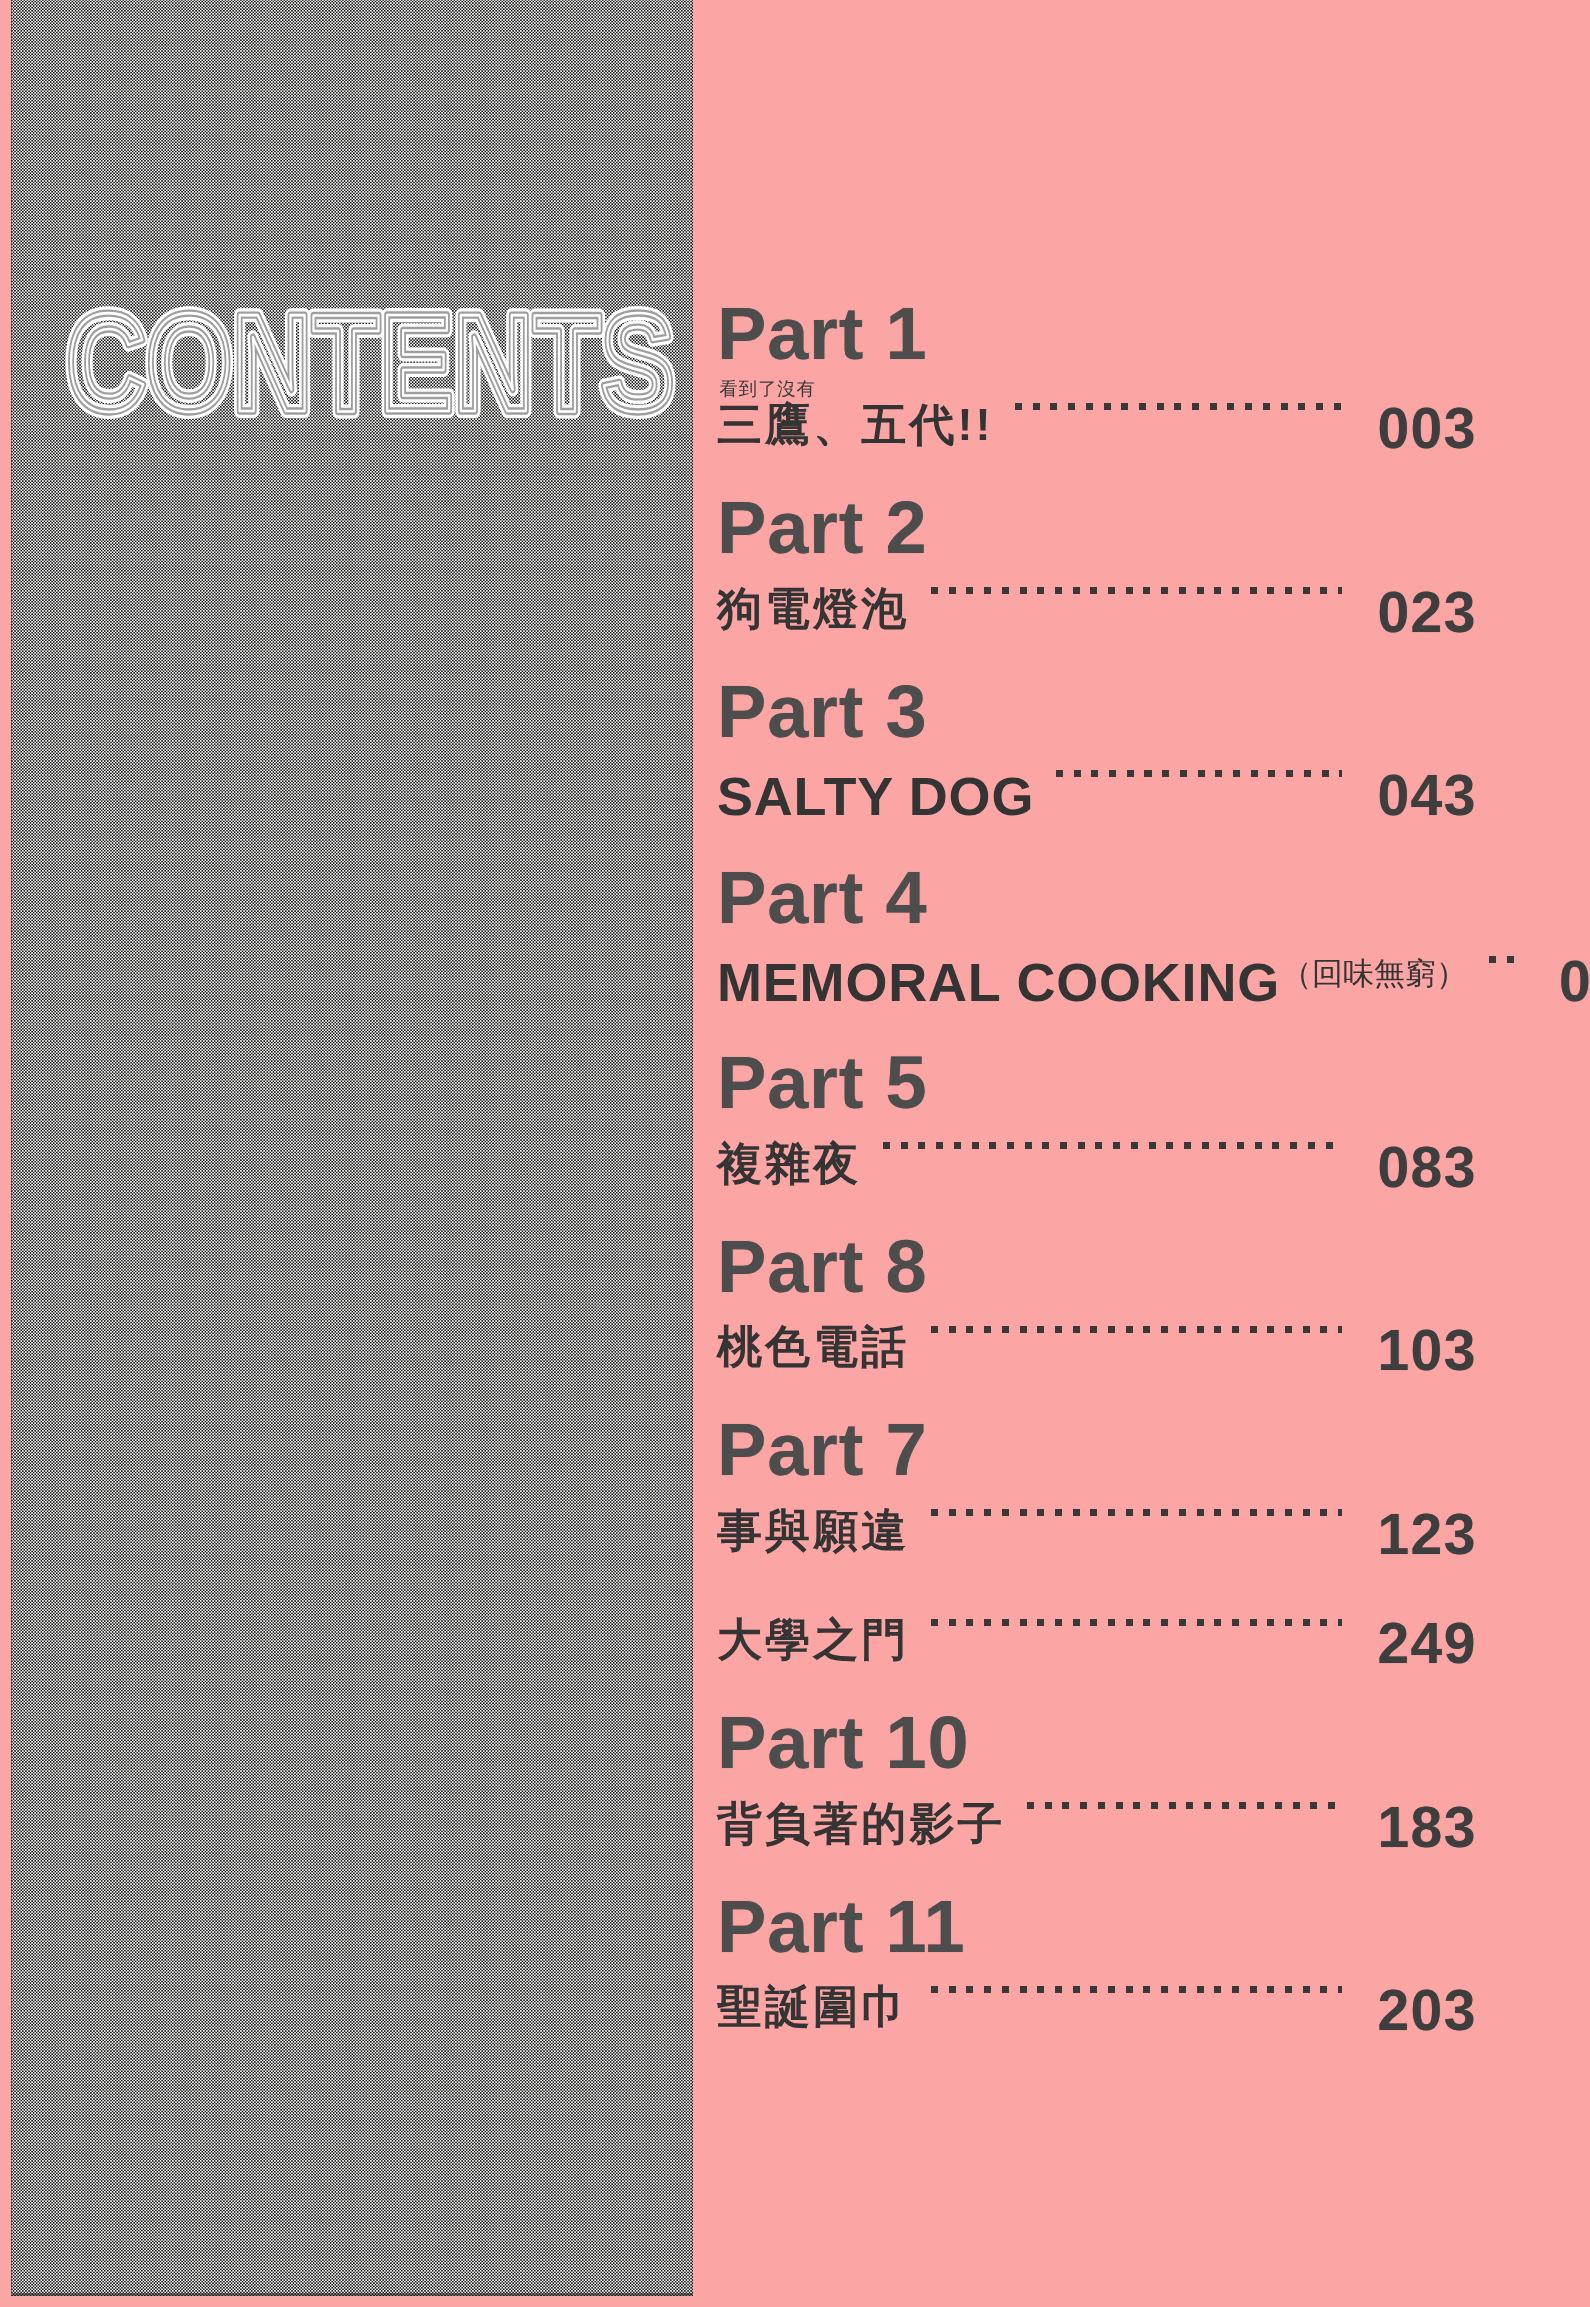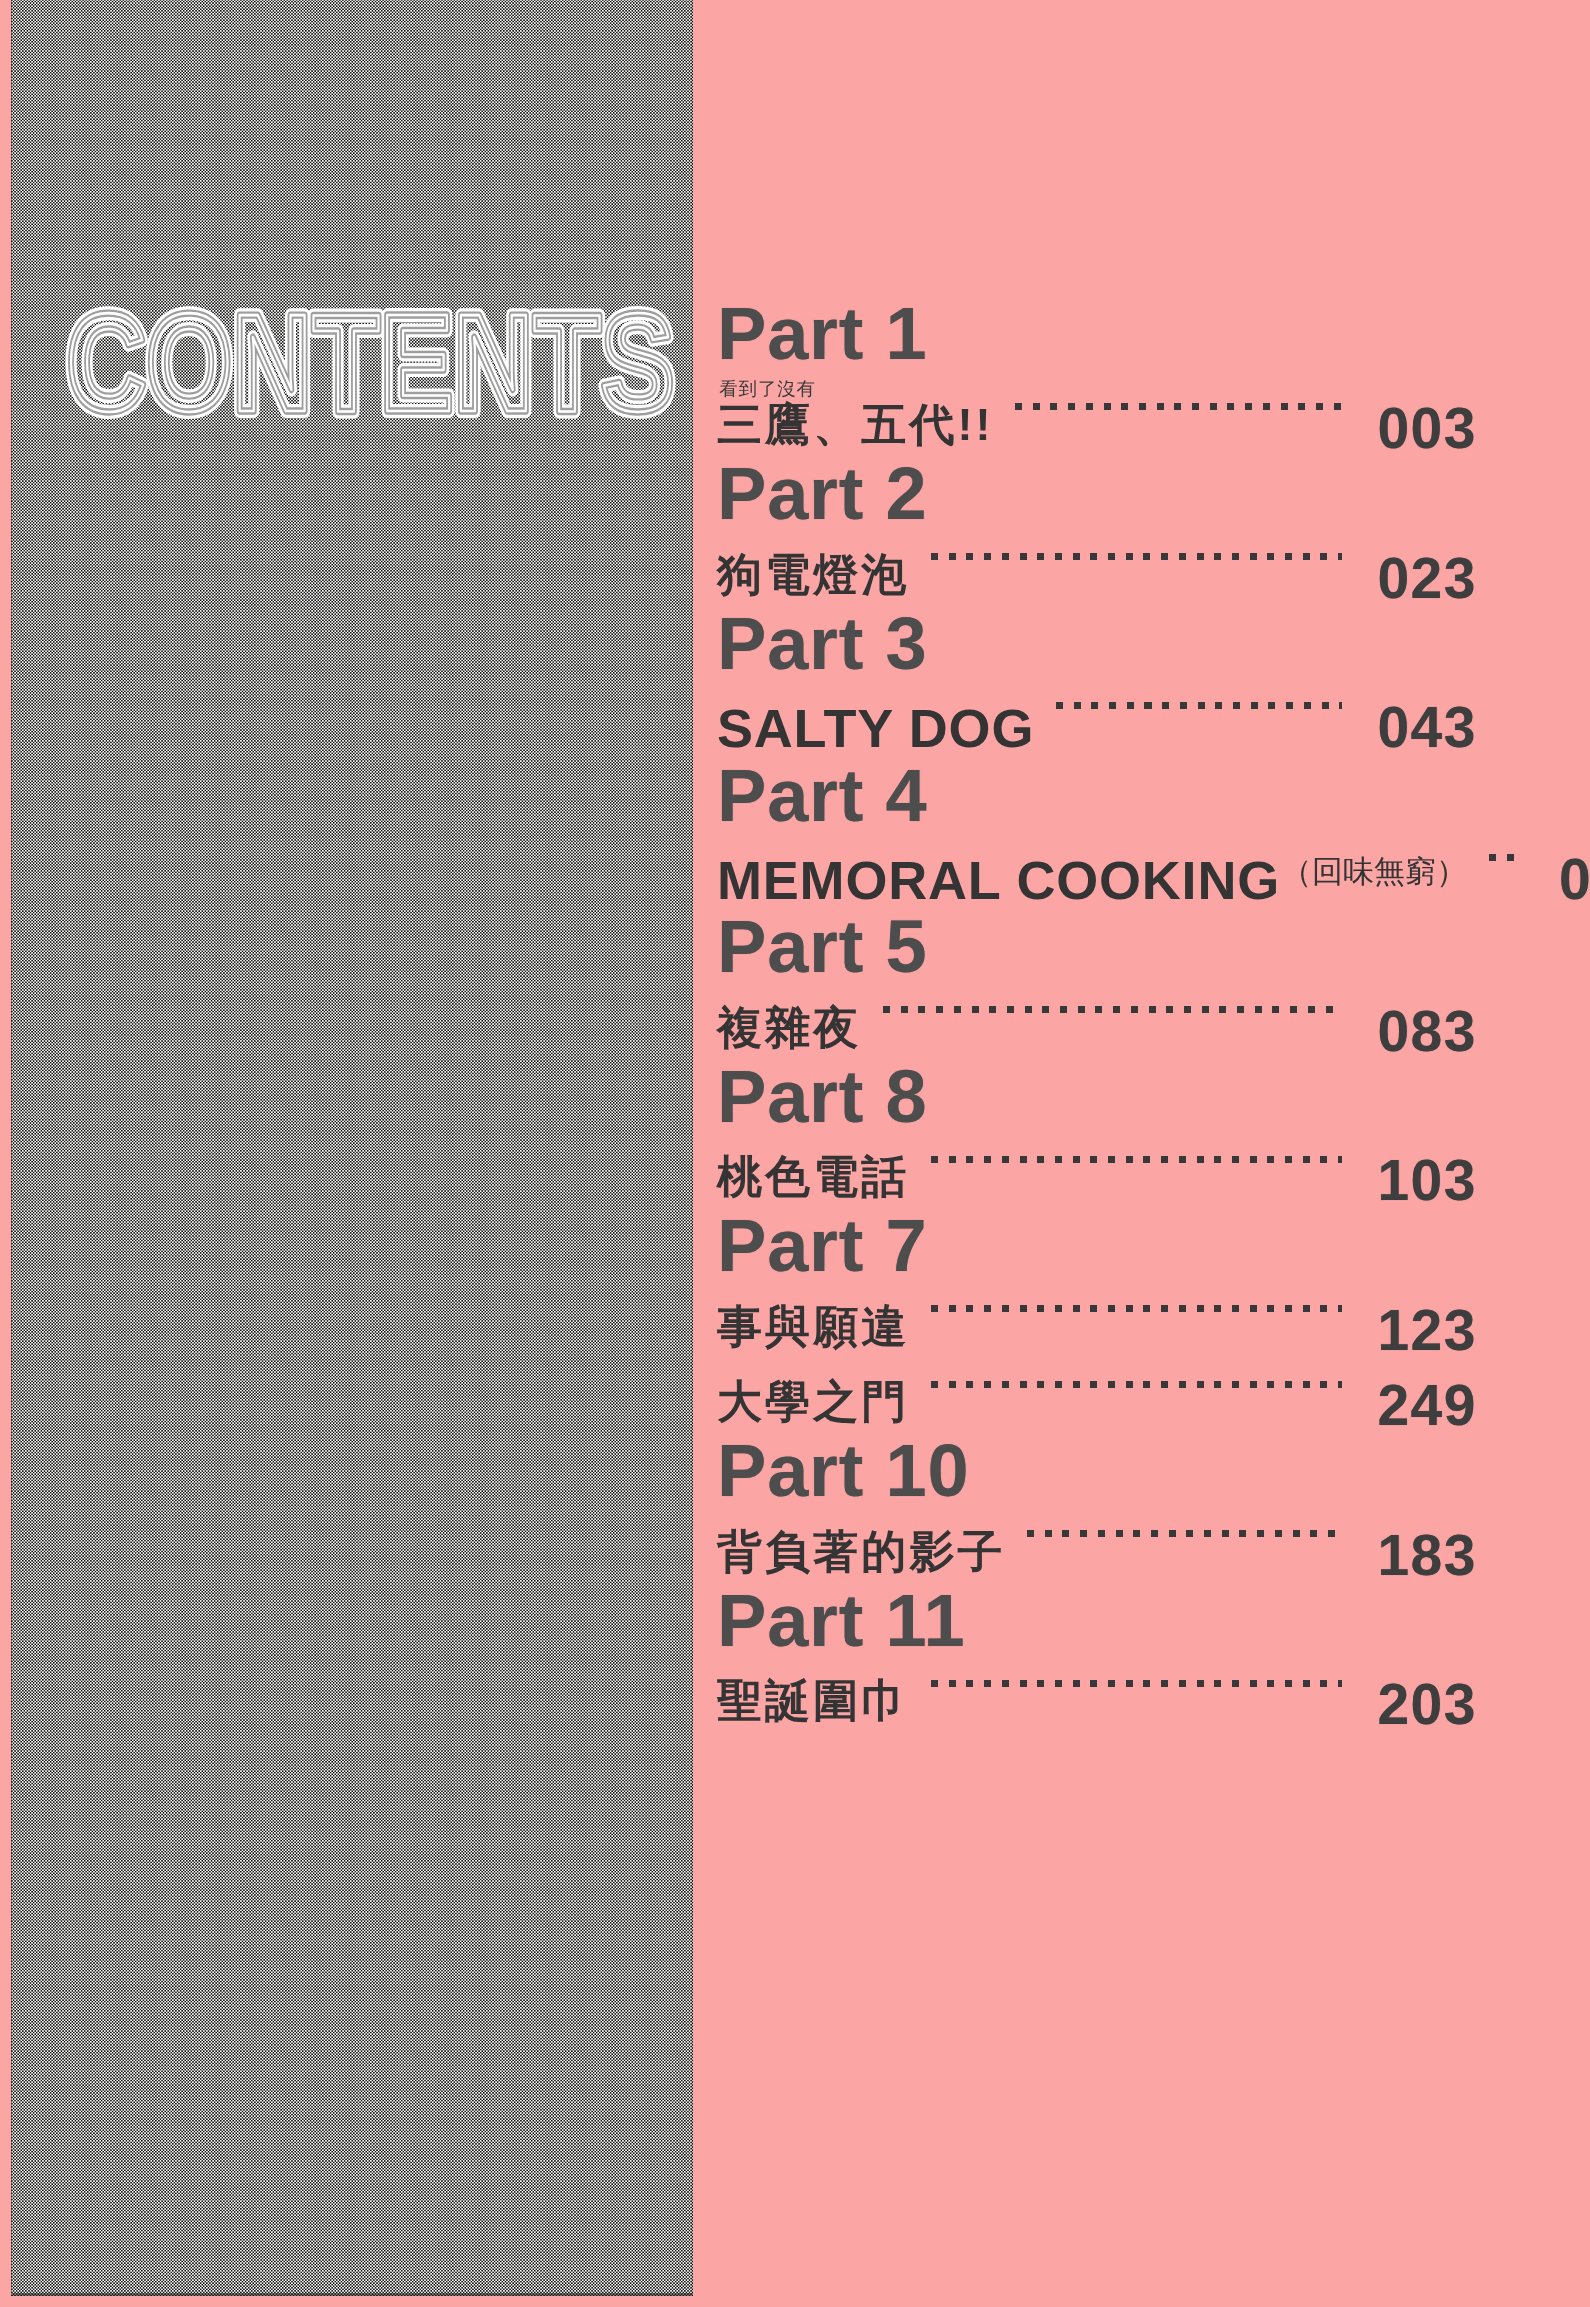--- a/index.html
+++ b/index.html
@@ -46,20 +46,21 @@
   }
 
   
   #toc {
     position: absolute;
     left: 717px;
     top: 297px;
     width: 760px;
     display: flex;
     flex-direction: column;
+    gap: 34px;
   }
   .part-label {
     font-weight: bold;
     font-size: 74px;
     line-height: 1;
     color: #4d4d4d;
     letter-spacing: 0.8px;
     text-shadow: 0 0 0.8px rgba(77,77,77,.6);
   }
   .ruby {

